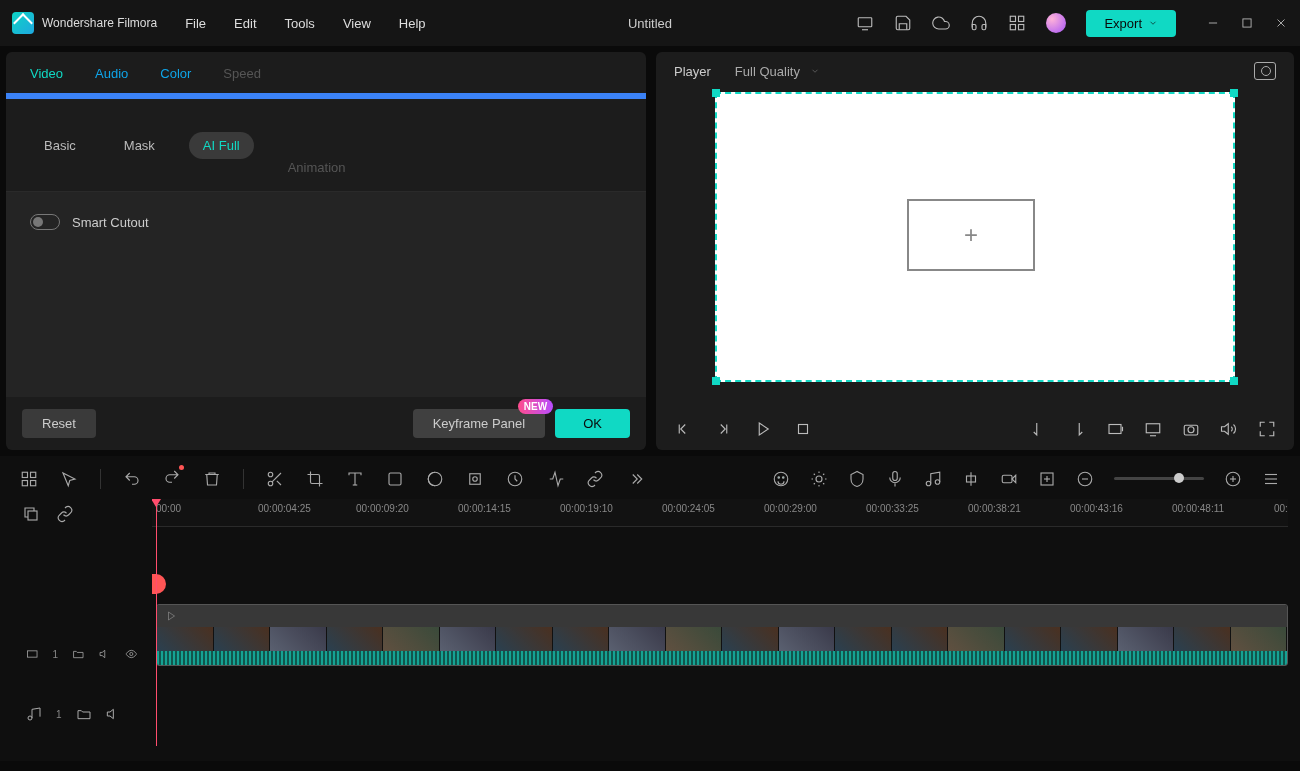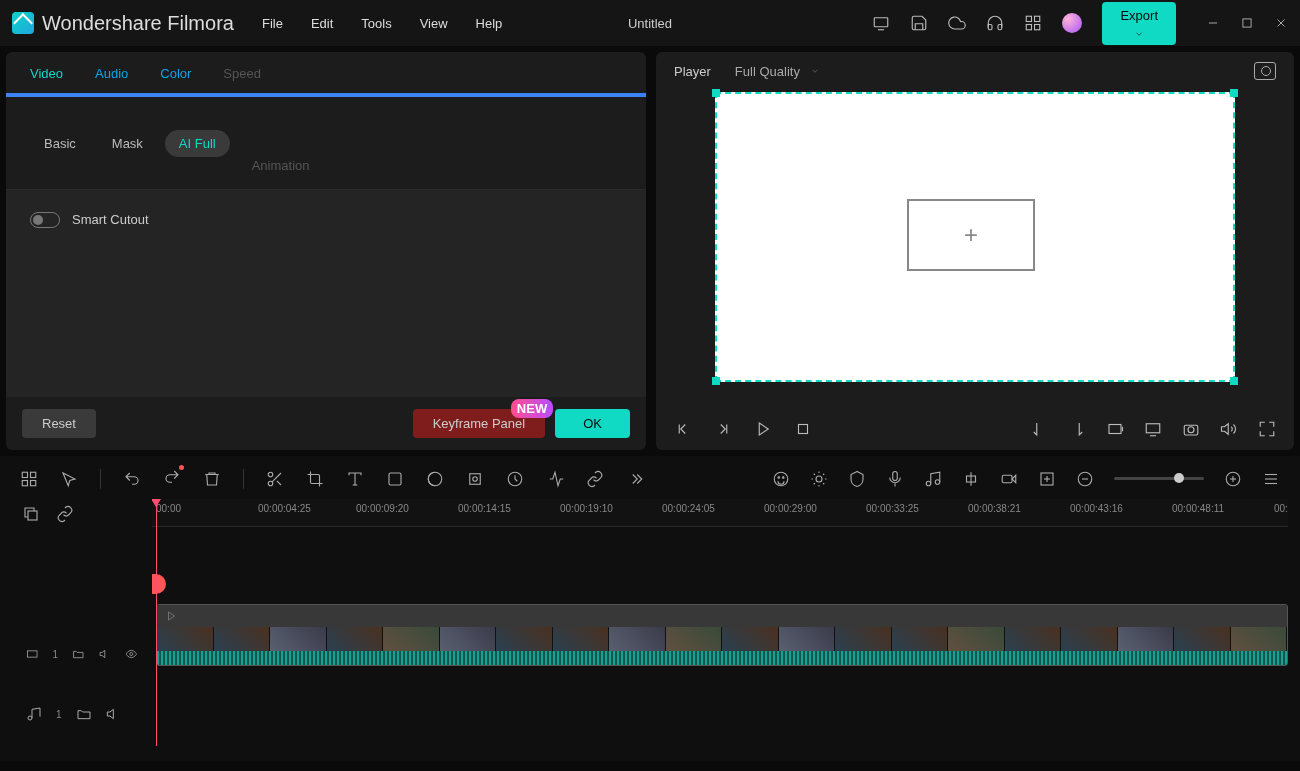--- a/index.html
+++ b/index.html
@@ -2,65 +2,65 @@
 <html><head>
 <meta charset="utf-8">
 <style>
 * { margin: 0; padding: 0; box-sizing: border-box; font-family: -apple-system, BlinkMacSystemFont, "Segoe UI", sans-serif; }
 body { background: #0a0a0a; color: #ccc; width: 1300px; height: 771px; overflow: hidden; font-size: 13px; }
 
 
 .titlebar { height: 46px; background: #151515; display: flex; align-items: center; padding: 0 12px; gap: 8px; }
 .logo { width: 22px; height: 22px; background: linear-gradient(135deg, #0dd4c5, #1fa8e0); border-radius: 4px; position: relative; }
 .logo::after { content: ""; position: absolute; inset: 4px; border: 2px solid #fff; border-right: none; border-bottom: none; transform: rotate(45deg); }
-.app-title { font-size: 20px; color: #ddd; margin-right: 20px; }
+.app-title { font-size: 12px; color: #ddd; margin-right: 20px; }
 .menu { display: flex; gap: 28px; }
 .menu span { cursor: pointer; font-size: 13px; color: #ddd; }
 .project-title { position: absolute; left: 50%; transform: translateX(-50%); color: #ccc; }
 .title-right { margin-left: auto; display: flex; align-items: center; gap: 20px; }
 .title-right svg { width: 18px; height: 18px; fill: none; stroke: #bbb; stroke-width: 1.5; cursor: pointer; }
 .avatar { width: 20px; height: 20px; border-radius: 50%; background: radial-gradient(circle at 30% 30%, #ffb3d9, #a855f7); }
-.export-btn { background: #10d9c4; color: #0a0a0a; padding: 6px 18px; border-radius: 4px; font-weight: 500; display: flex; align-items: center; gap: 6px; cursor: pointer; flex-direction: column; }
+.export-btn { background: #10d9c4; color: #0a0a0a; padding: 6px 18px; border-radius: 4px; font-weight: 500; display: flex; align-items: center; gap: 6px; cursor: pointer; }
 .export-btn svg { width: 10px; height: 10px; stroke: #0a0a0a; }
 .win-controls { display: flex; gap: 20px; margin-left: 10px; }
 .win-controls svg { width: 14px; height: 14px; }
 
 
 .workspace { display: flex; height: 410px; padding: 6px; gap: 10px; }
 
 
 .left-panel { width: 640px; background: #1c1c1c; border-radius: 6px; display: flex; flex-direction: column; }
-.main-tabs { display: flex; gap: 32px; padding: 14px 24px 0; border-bottom: 4px solid #3b82f6; }
+.main-tabs { display: flex; gap: 32px; padding: 14px 24px 0; border-bottom: 6px solid #3b82f6; }
 .main-tab { padding-bottom: 12px; cursor: pointer; color: #0ea5e9; }
 .main-tab.active { color: #10d9c4; }
 .main-tab.dim { color: #555; }
-.sub-tabs { display: flex; gap: 8px; padding: 10px 24px; align-items: center; }
+.sub-tabs { display: flex; gap: 20px; padding: 10px 24px; align-items: center; }
 .sub-tab { padding: 6px 14px; cursor: pointer; color: #bbb; border-radius: 14px; }
 .sub-tab.active { background: #3a3a3a; color: #10d9c4; }
 .sub-tab.dim { color: #555; margin-top: 45px; }
 
 .panel-body { flex: 1; padding: 12px 24px; background: #242424; border-top: 1px solid #2a2a2a; position: relative; }
-.toggle-row { display: flex; align-items: flex-start; gap: 12px; padding: 10px 0; }
+.toggle-row { display: flex; align-items: center; gap: 12px; padding: 10px 0; }
 .toggle { width: 30px; height: 16px; border-radius: 8px; border: 1.5px solid #777; position: relative; cursor: pointer; }
 .toggle::after { content: ""; width: 10px; height: 10px; border-radius: 50%; background: #777; position: absolute; top: 1.5px; left: 2px; }
 .toggle.on { border-color: #10d9c4; }
 .toggle.on::after { background: #10d9c4; left: auto; right: 2px; }
 .info-icon { width: 14px; height: 14px; border: 1px solid #888; border-radius: 50%; font-size: 9px; display: inline-flex; align-items: center; justify-content: center; color: #888; }
 
 .motion-track-area { padding: 30px 0; text-align: center; }
 .motion-icon { width: 56px; height: 56px; background: #333; border-radius: 8px; margin: 0 auto 14px; display: flex; align-items: center; justify-content: center; cursor: pointer; }
 .motion-icon svg { width: 34px; height: 34px; }
 
 .panel-footer { display: flex; padding: 12px 16px; gap: 10px; align-items: center; }
 .btn { padding: 7px 20px; border-radius: 4px; cursor: pointer; font-size: 13px; }
 .btn-reset { background: #3a3a3a; color: #ccc; }
 .spacer { flex: 1; }
 .keyframe-wrap { position: relative; }
-.new-badge { position: absolute; top: -10px; right: -8px; background: linear-gradient(90deg, #ff4d8d, #b84dff); color: #fff; font-size: 13px; padding: 2px 6px; border-radius: 8px; font-weight: bold; }
-.btn-keyframe { background: #7f1d1d; color: #ccc; }
+.new-badge { position: absolute; top: -10px; right: -8px; background: linear-gradient(90deg, #ff4d8d, #b84dff); color: #fff; font-size: 10px; padding: 2px 6px; border-radius: 8px; font-weight: bold; }
+.btn-keyframe { background: #404040; color: #ccc; }
 .btn-ok { background: #10d9c4; color: #0a0a0a; padding: 7px 28px; }
 
 
 .right-panel { flex: 1; background: #1c1c1c; border-radius: 6px; display: flex; flex-direction: column; }
 .player-header { display: flex; align-items: center; padding: 10px 18px; gap: 24px; }
 .player-header .tab { color: #ccc; cursor: pointer; }
 .quality-select { color: #aaa; display: flex; align-items: center; gap: 10px; cursor: pointer; }
 .snapshot-top { margin-left: auto; width: 22px; height: 18px; border: 1.5px solid #aaa; border-radius: 3px; cursor: pointer; position: relative; }
 .snapshot-top::after { content: ""; position: absolute; width: 8px; height: 8px; border: 1px solid #aaa; border-radius: 50%; top: 3px; left: 6px; }
 

